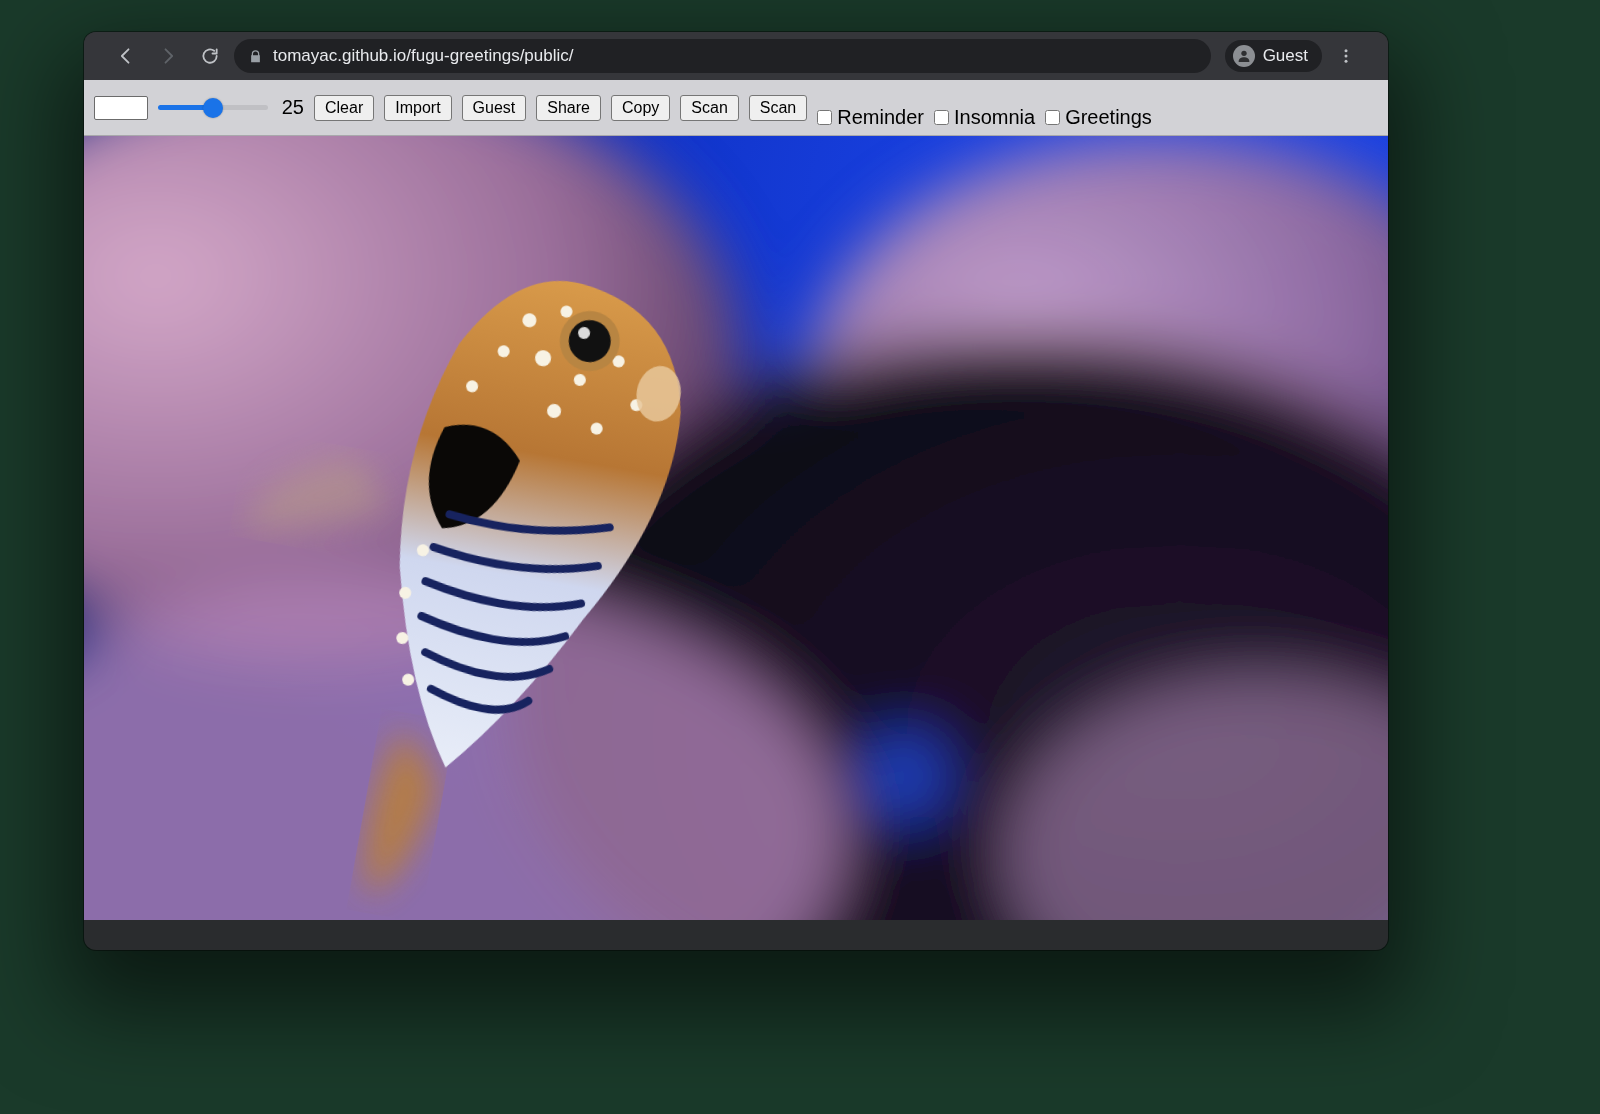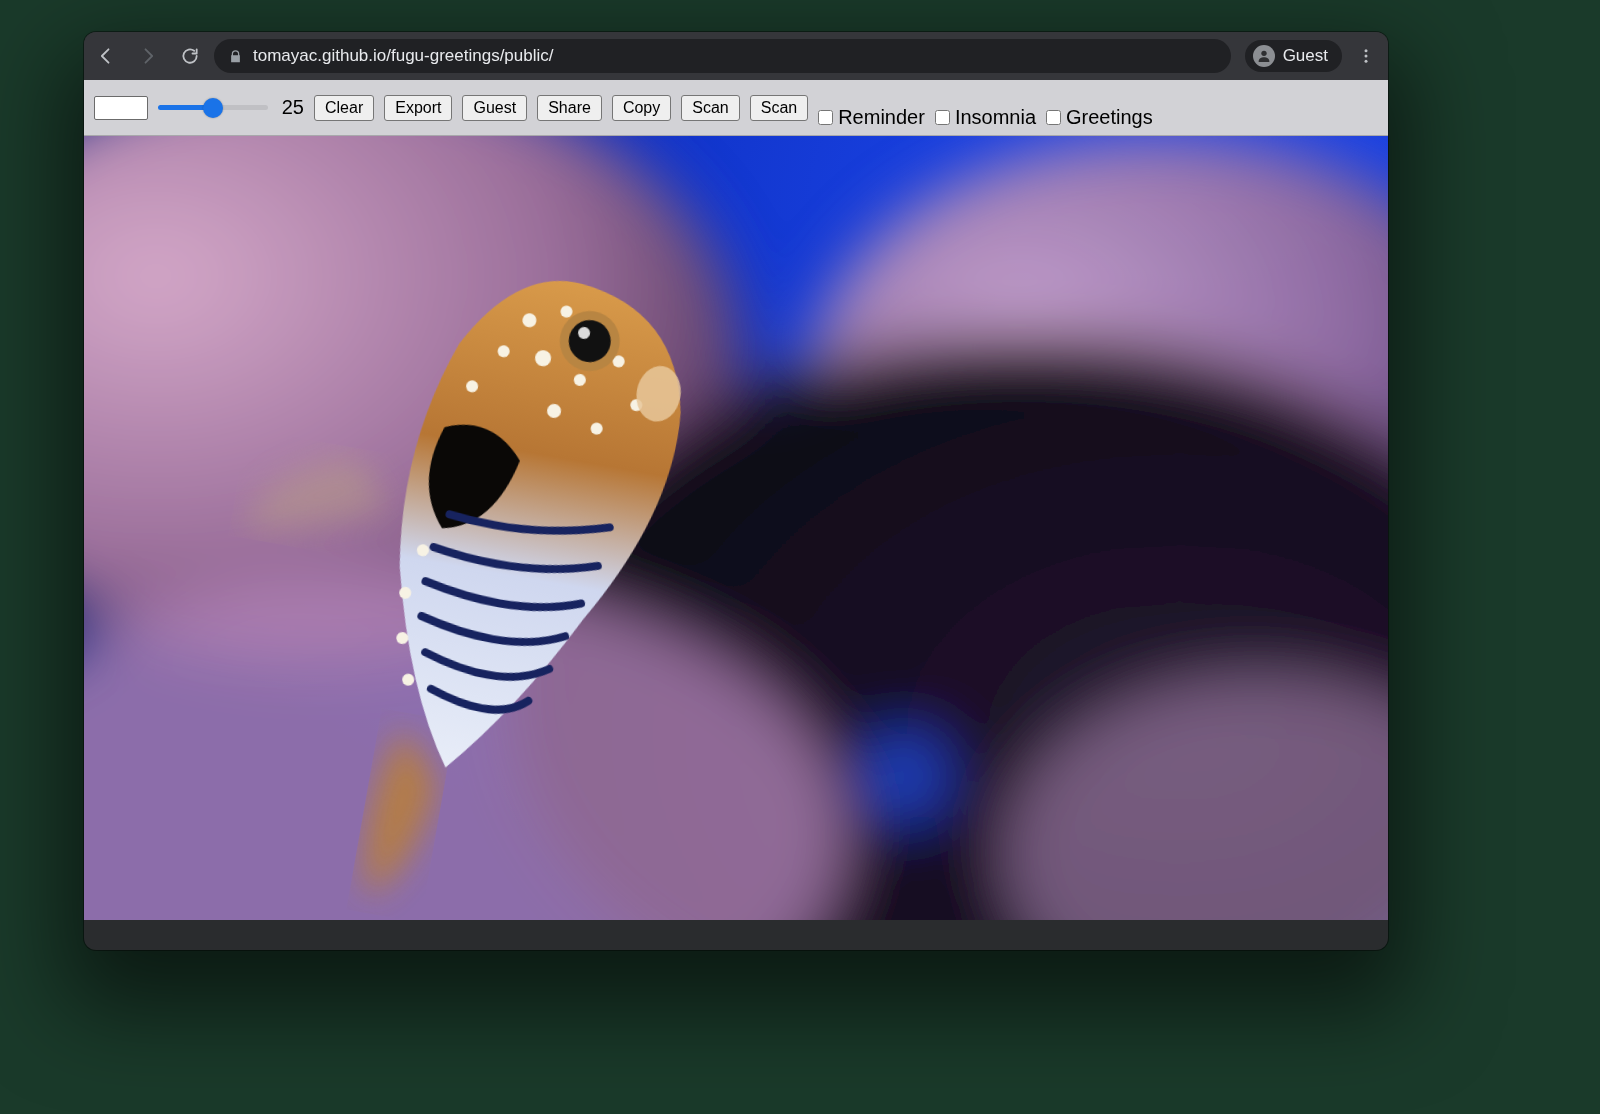--- a/index.html
+++ b/index.html
@@ -63,21 +63,21 @@
     display:flex; align-items:center; justify-content:center;
     color:#9aa0a6;
   }
 
   
   .addr-row {
     height: 48px;
     background: #35363a;
     display: flex;
     align-items: center;
-    padding: 0 4px;
+    padding: 0 24px;
     gap: 6px;
   }
   .nav-btn {
     width: 36px; height: 36px;
     display:flex; align-items:center; justify-content:center;
     border-radius: 50%;
     color:#bfc2c6;
   }
   .nav-btn.disabled { color:#5f6368; }
   .omnibox {
@@ -204,21 +204,21 @@
         </svg>
     </div>
   </div>
 
   <div class="app-toolbar">
     <div class="color-swatch"></div>
     <input type="range" min="0" max="50" value="25" class="slider" style="">
     <span class="slider-val">25</span>
 
     <button class="tb-btn">Clear</button>
-    <button class="tb-btn">Export</button>
+    <button class="tb-btn">Import</button>
     <button class="tb-btn">Guest</button>
     <button class="tb-btn">Share</button>
     <button class="tb-btn">Copy</button>
     <button class="tb-btn">Scan</button>
     <button class="tb-btn">Scan</button>
 
     <label class="cb-wrap">
       <input type="checkbox" style="">
       <span>Reminder</span>
     </label>

